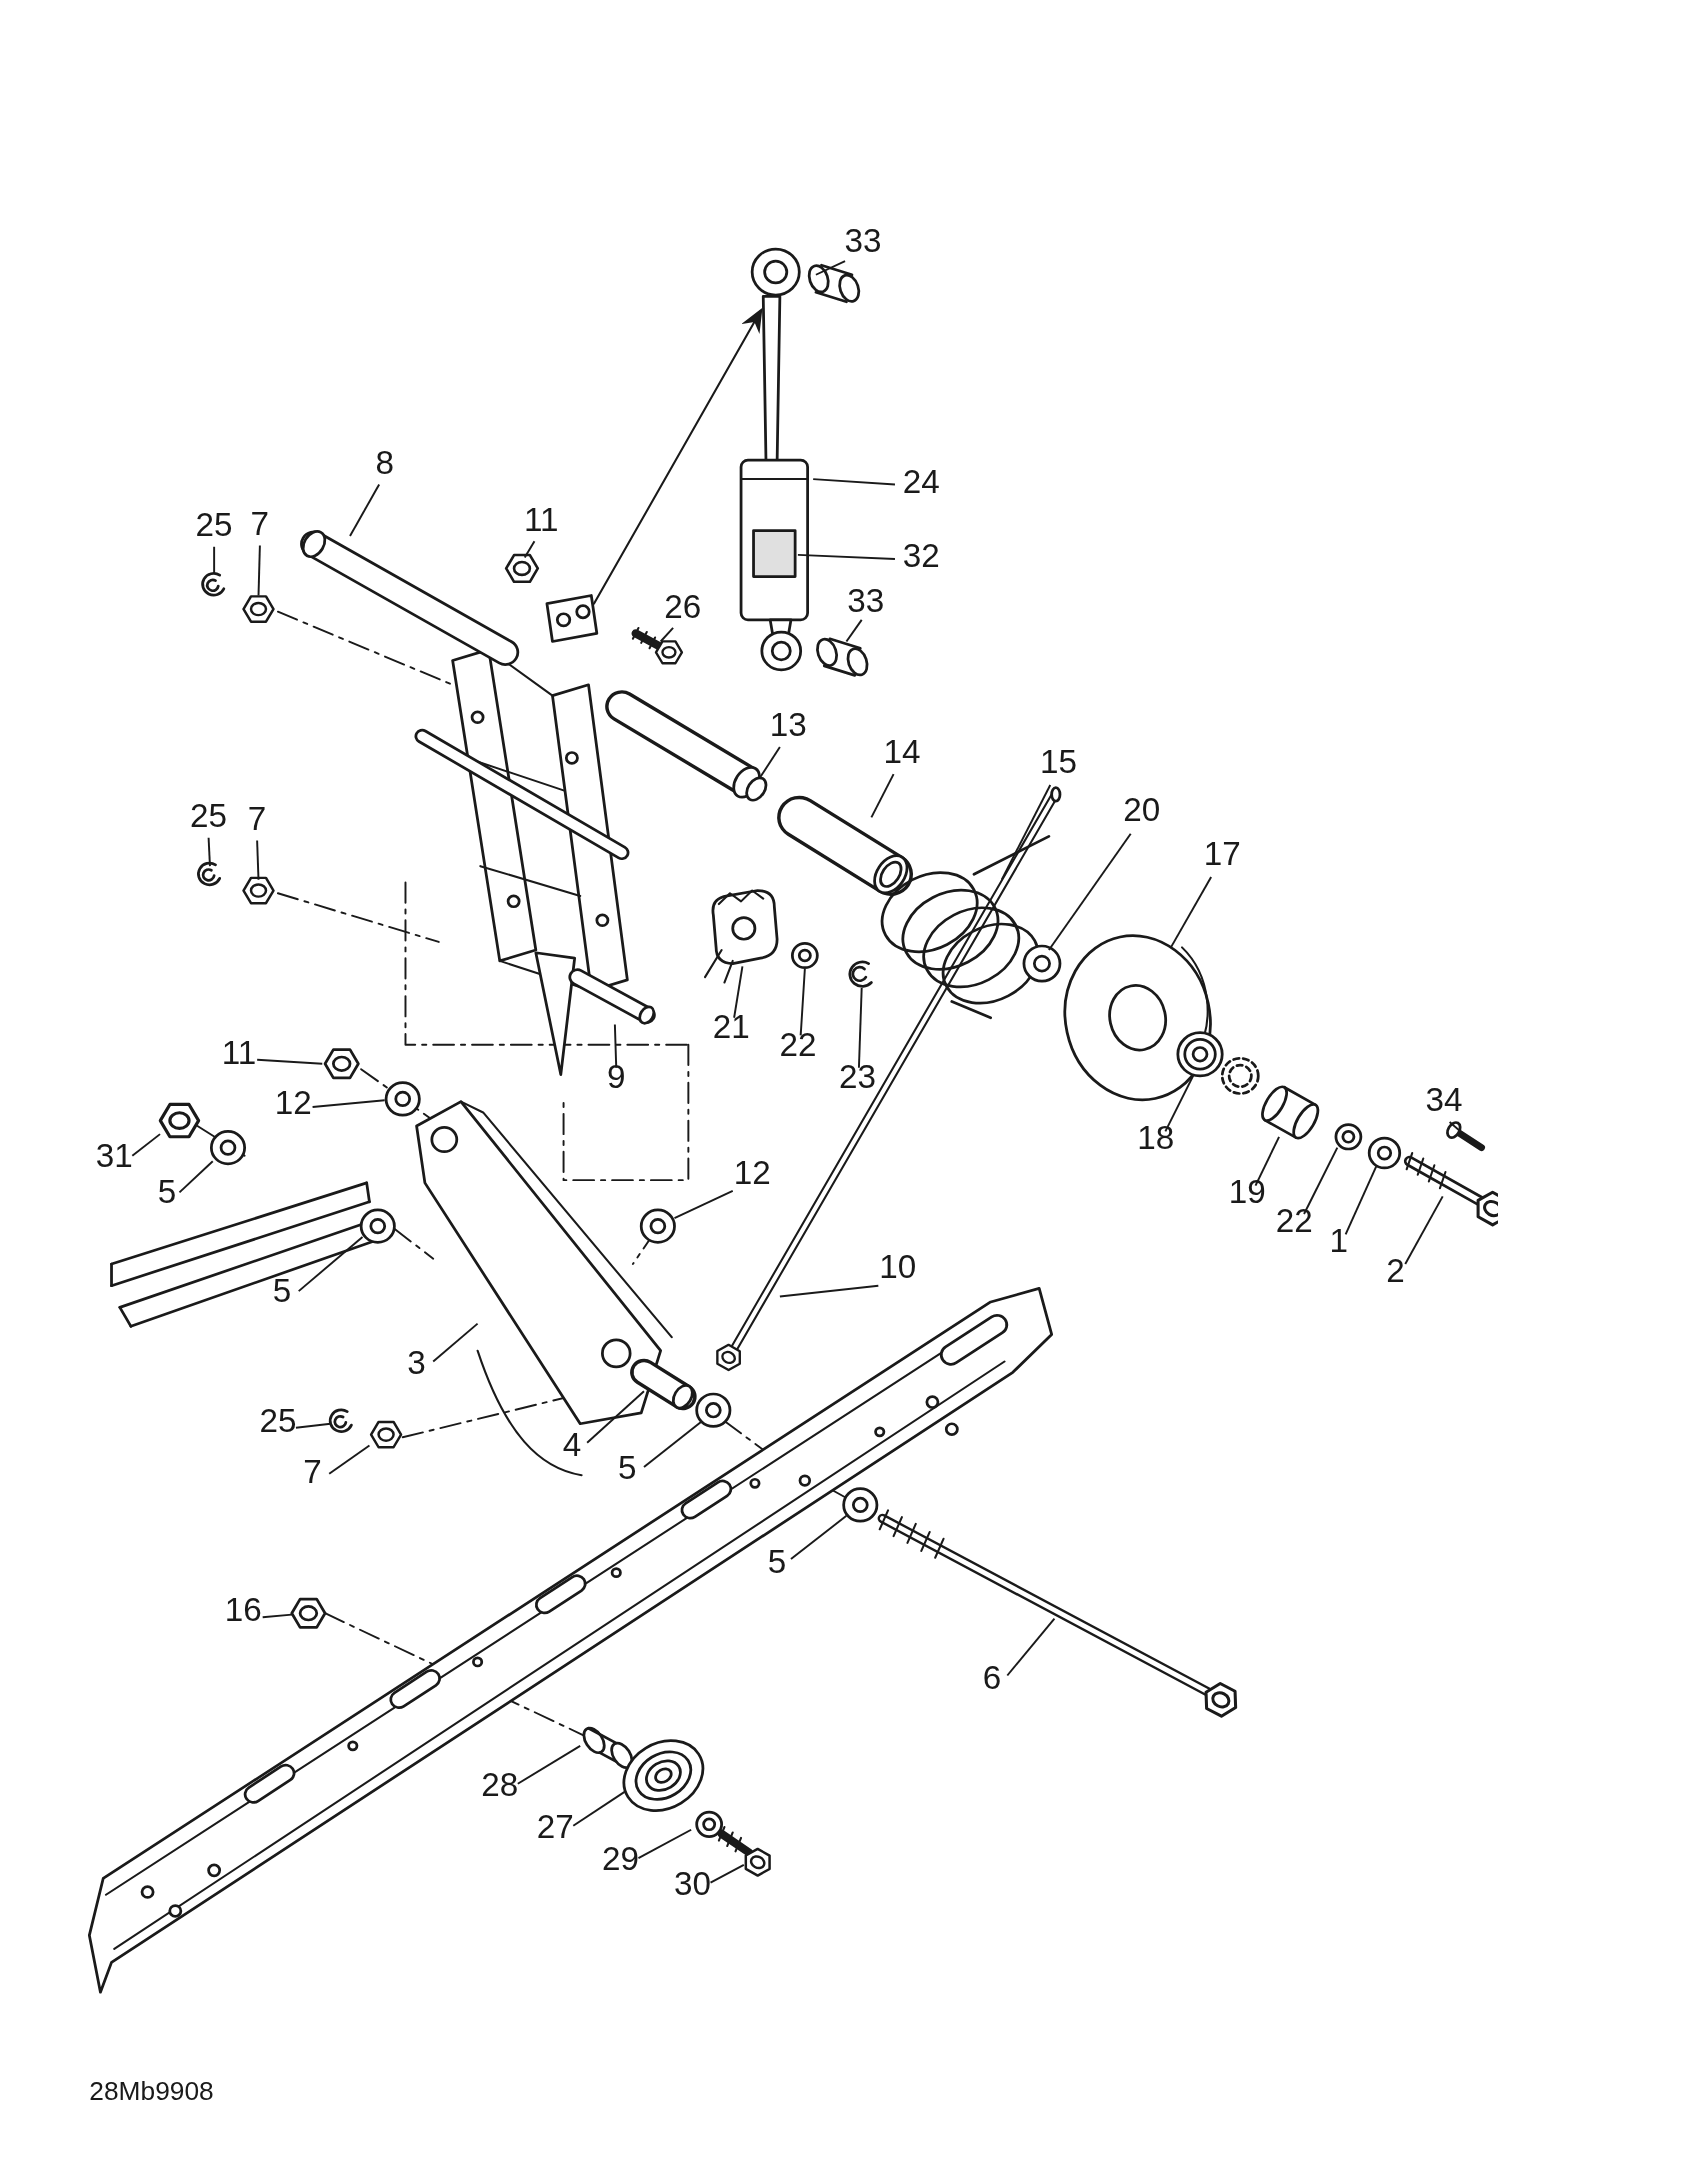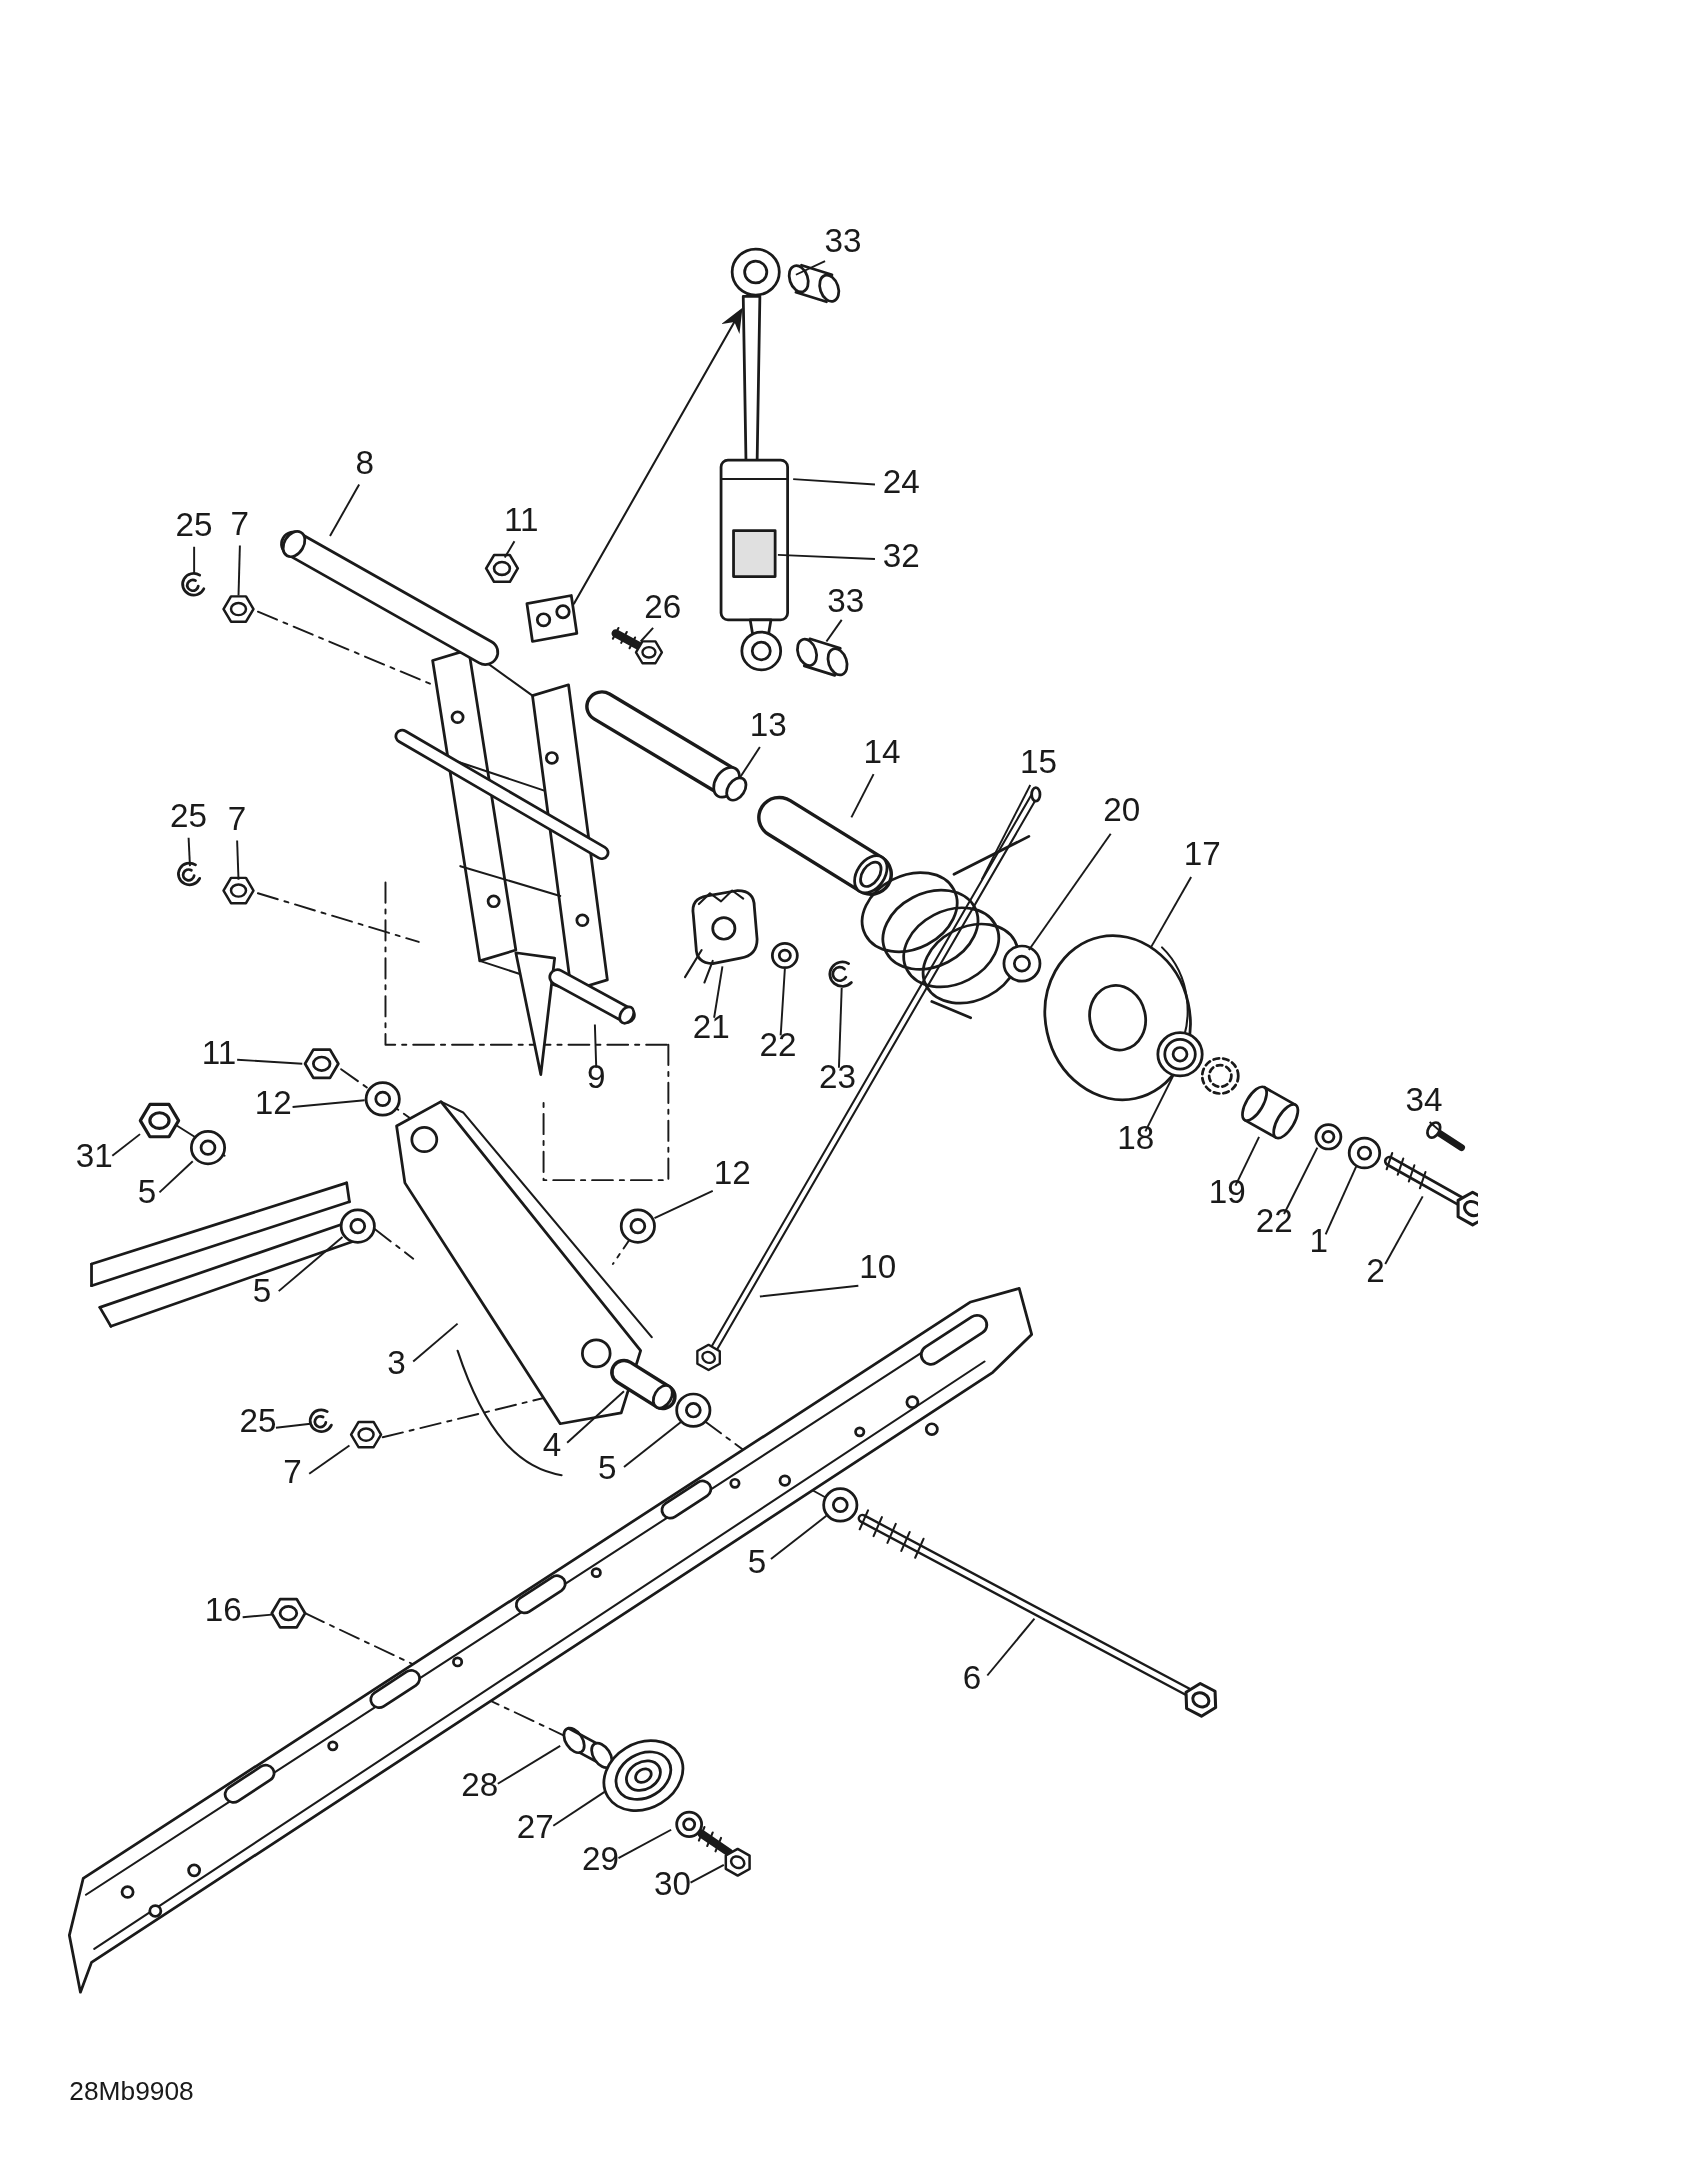--- a/index.html
+++ b/index.html
@@ -1,16 +1,16 @@
 <!DOCTYPE html>
 <html style="font-size:10.4px"><head>
 <meta charset="utf-8">
 <style>
   html,body{margin:0;padding:0;background:#ffffff;}
-  .page{position:relative;width:1478px;height:2183px;background:#ffffff;overflow:hidden;}
+  .page{position:relative;width:1478px;height:2183px;background:#ffffff;overflow:hidden;padding-left:20px;}
   svg{display:block;width:1682px;height:2183px;}
   text{font-family:"Liberation Sans","DejaVu Sans",sans-serif;fill:#1a1a1a;}
   .callout{font-size:24px;}
   .code{font-size:19px;}
   .leader{stroke:#1a1a1a;stroke-width:1.4;fill:none;}
   .dashdot{stroke:#1a1a1a;stroke-width:1.4;fill:none;stroke-dasharray:15 5 3 5;}
   .thin{stroke-width:1.5;fill:none;}
 </style>
 </head>
 <body>

